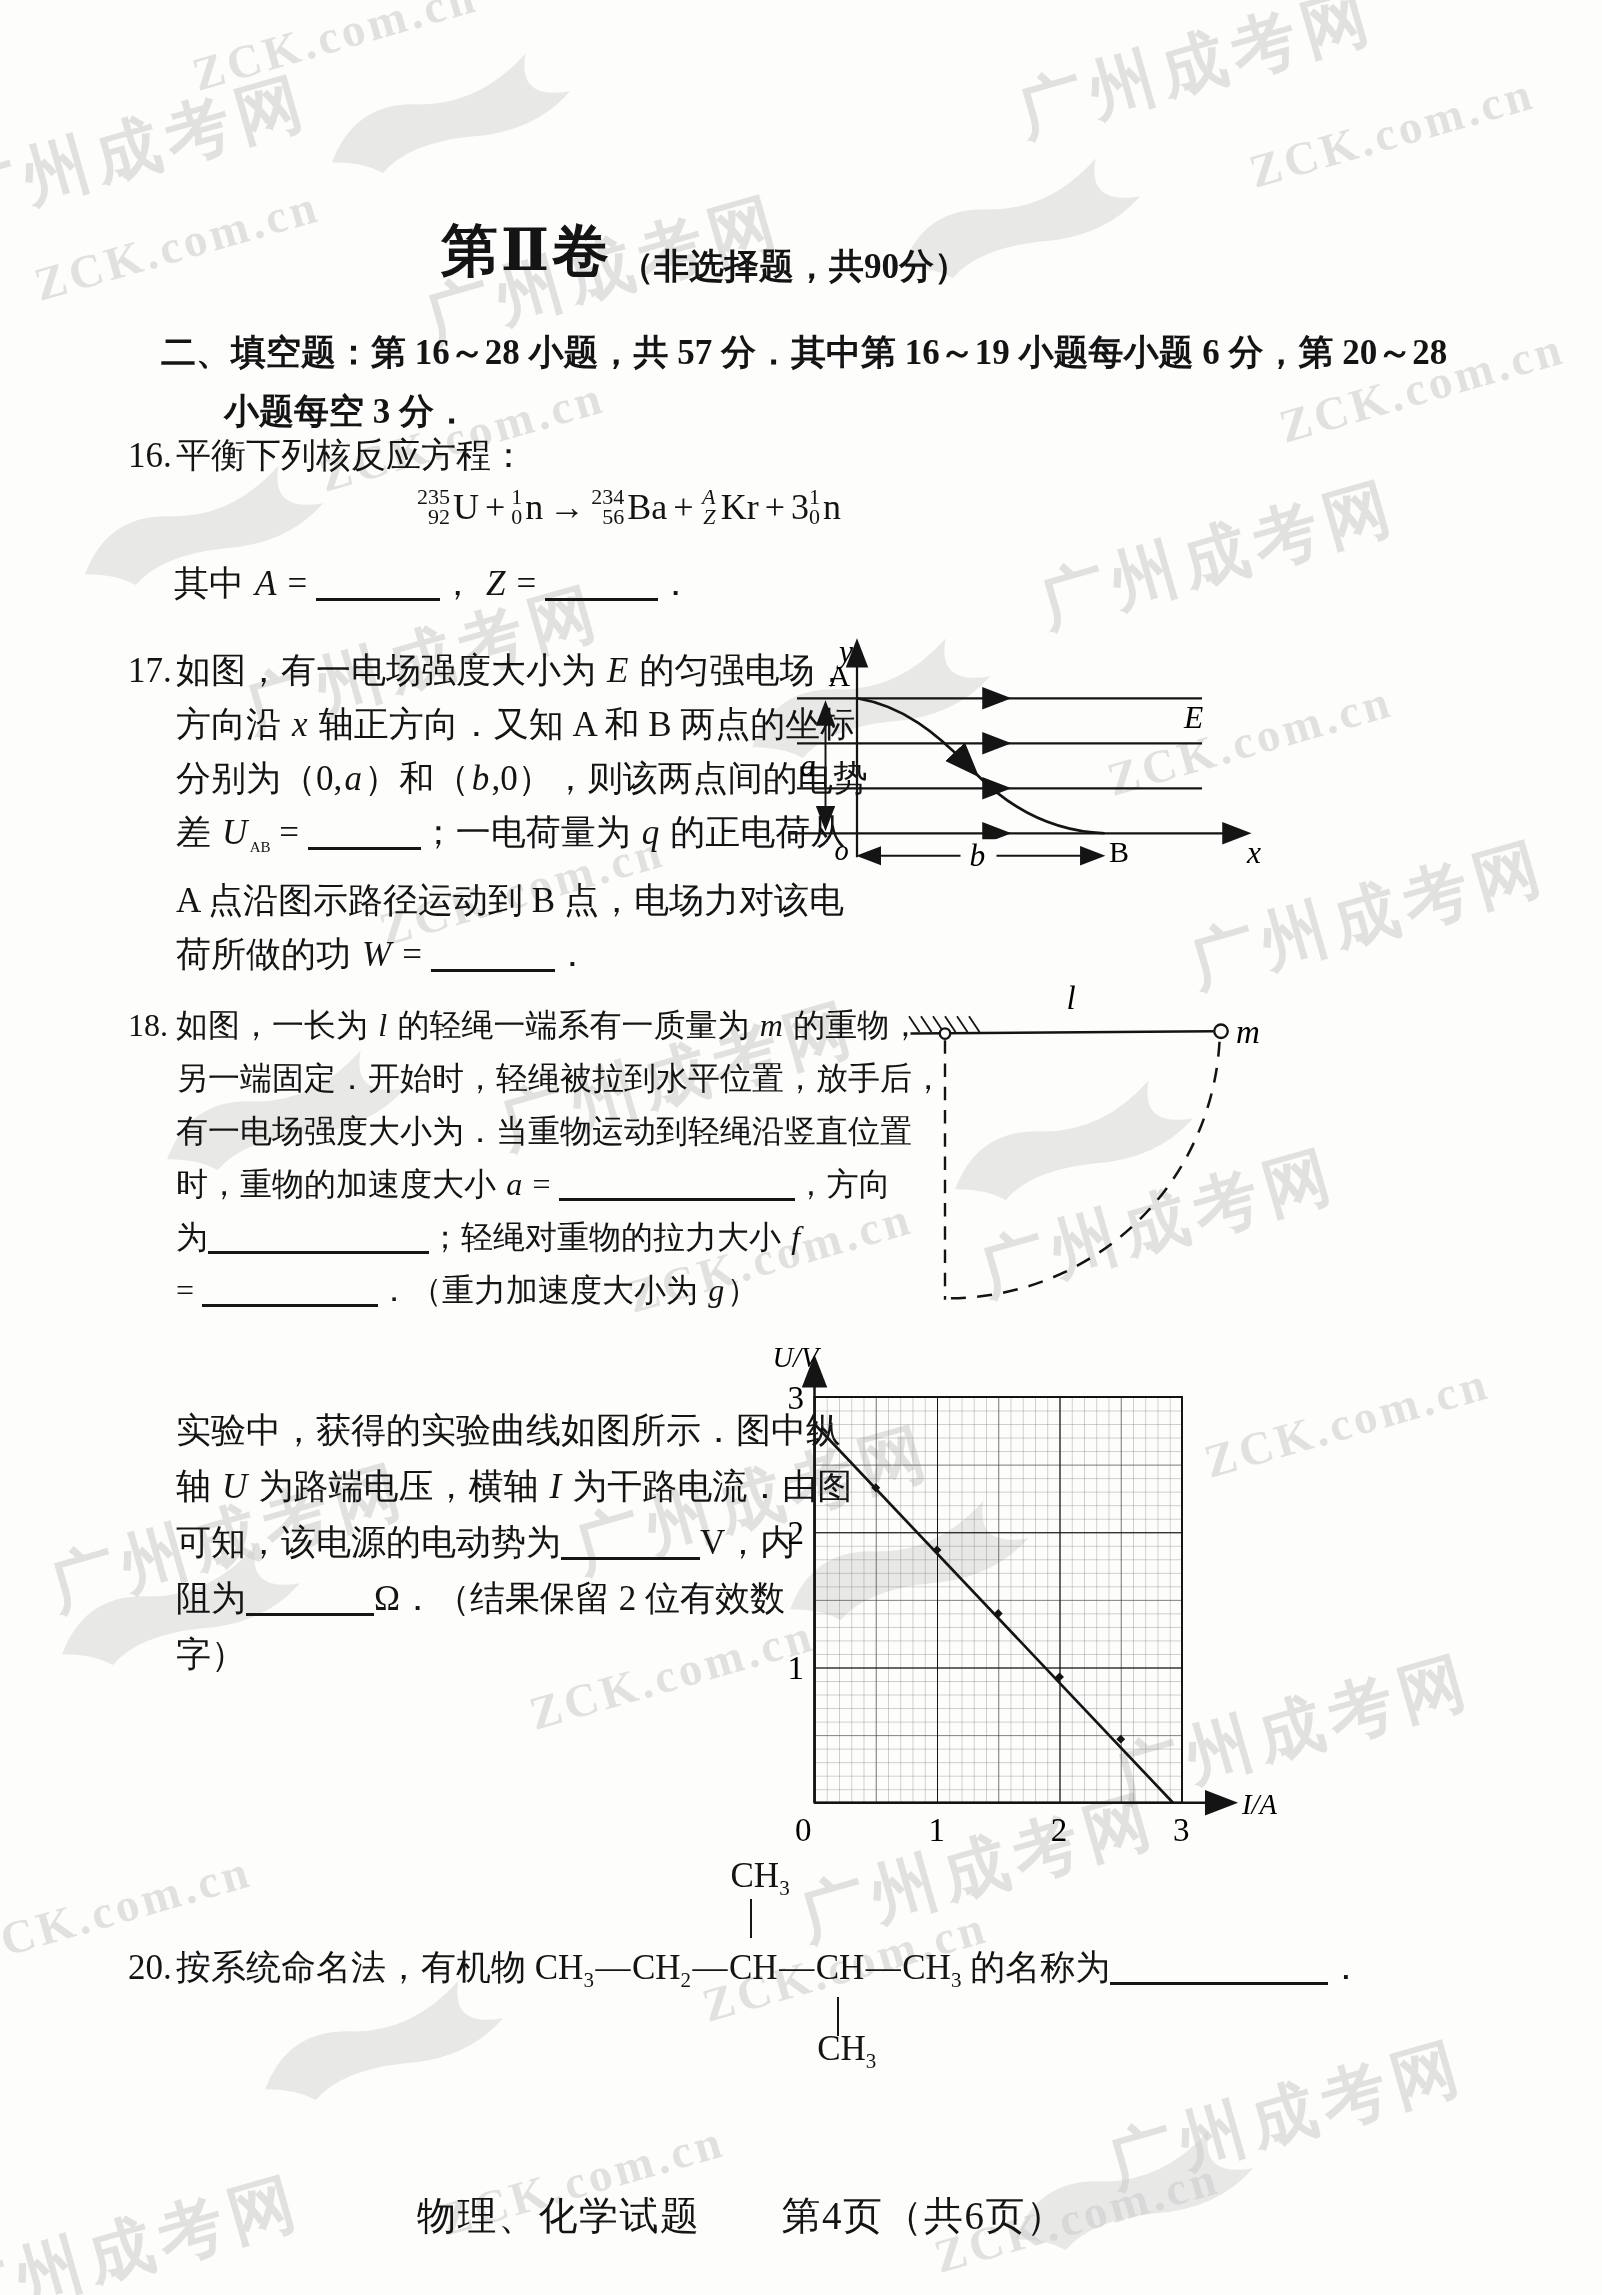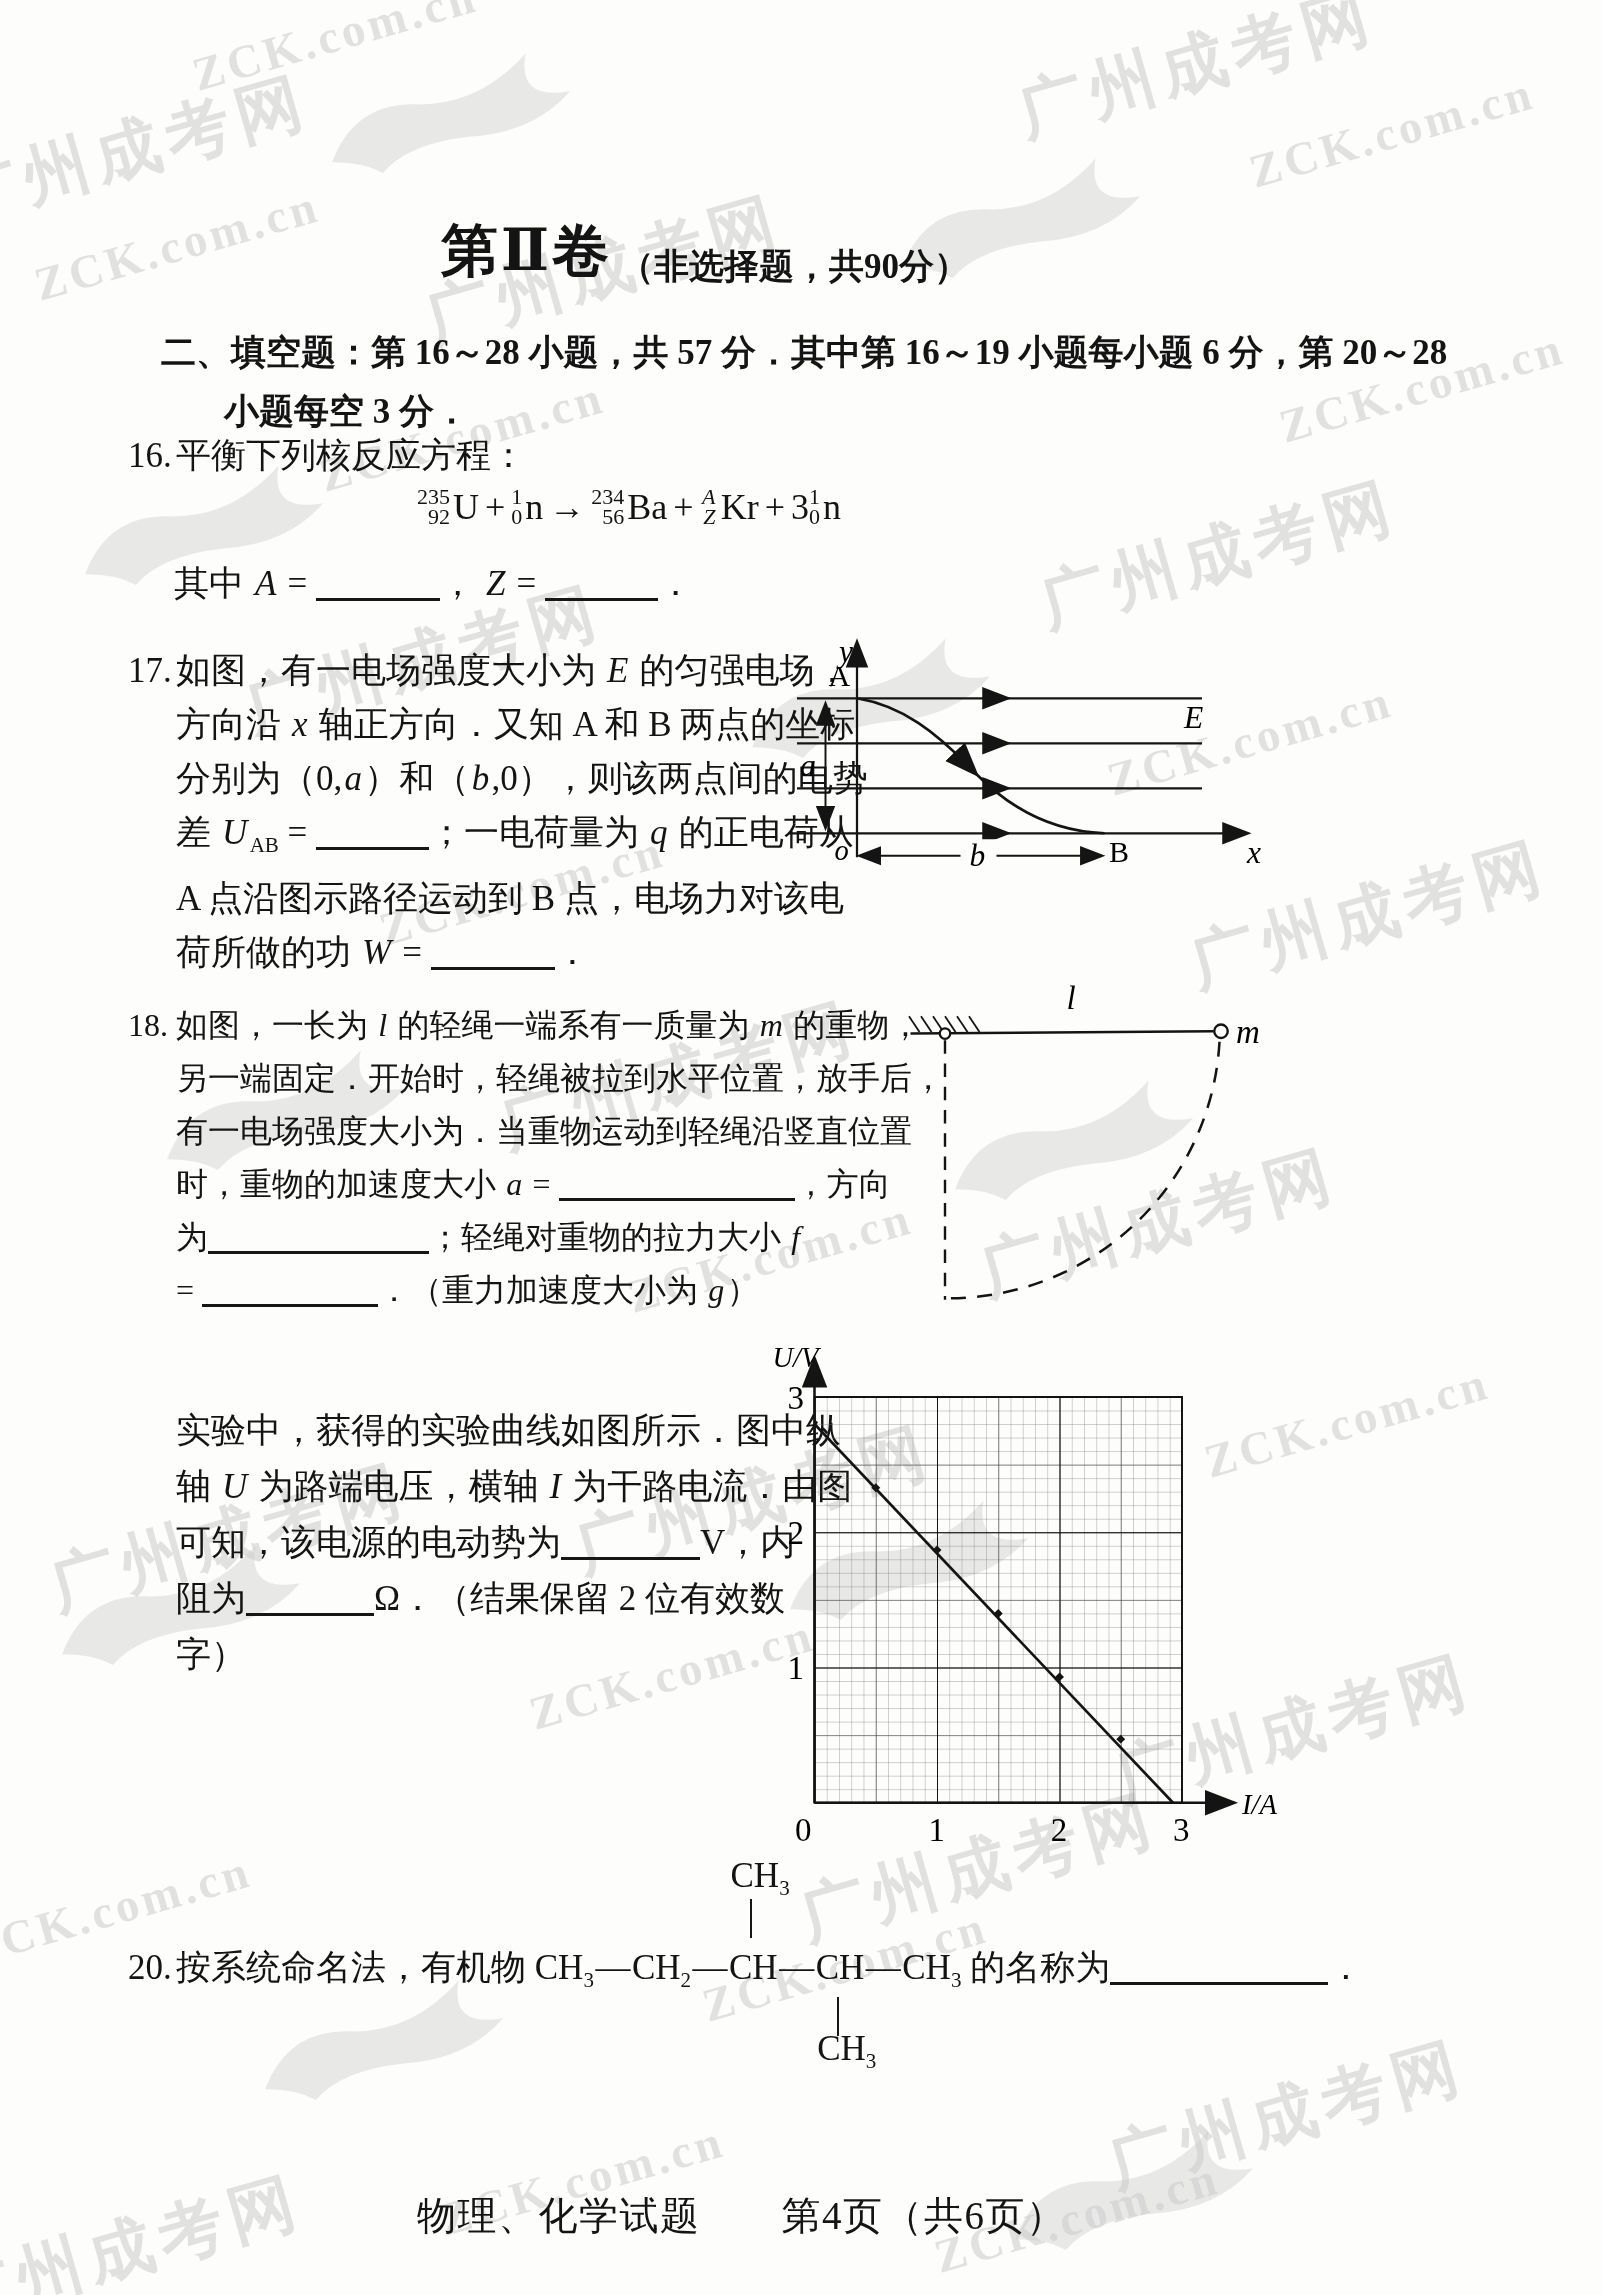--- a/index.html
+++ b/index.html
@@ -17,21 +17,21 @@
   .title-main{font-size:57px;font-weight:bold;letter-spacing:3px;}
   .title-sub{font-size:35px;font-weight:bold;}
   .section{font-size:35px;font-weight:bold;line-height:59px;margin-left:48px;}
   .section .ind{padding-left:63px;}
   .q{font-size:35px;line-height:54px;}
   .q .ln{white-space:nowrap;}
   .q .ln+.ln{padding-left:48px;}
   .qnum{display:inline-block;width:48px;}
   .v{font-style:italic;font-family:"Liberation Serif",serif;padding:0 2.3px;}
   .blank{display:inline-block;height:2.3px;border-bottom:3px solid #161616;vertical-align:-6px;}
-  sub.s{font-size:21px;vertical-align:-7.5px;}
+  sub.s{font-size:15px;vertical-align:-7.5px;}
   
   .equation{display:flex;align-items:center;font-size:36px;}
   .nucl{display:inline-flex;flex-direction:column;align-items:flex-end;font-size:22px;line-height:20px;margin-right:3px;}
   .nsym{font-size:36px;}
   .op{margin:0 6px;}
   
   .formula{position:relative;display:inline-block;white-space:nowrap;}
   .fsub{font-size:21px;vertical-align:-7.5px;}
   .bond{margin:0 1.5px;}
   .cwrap{position:relative;display:inline-block;}

